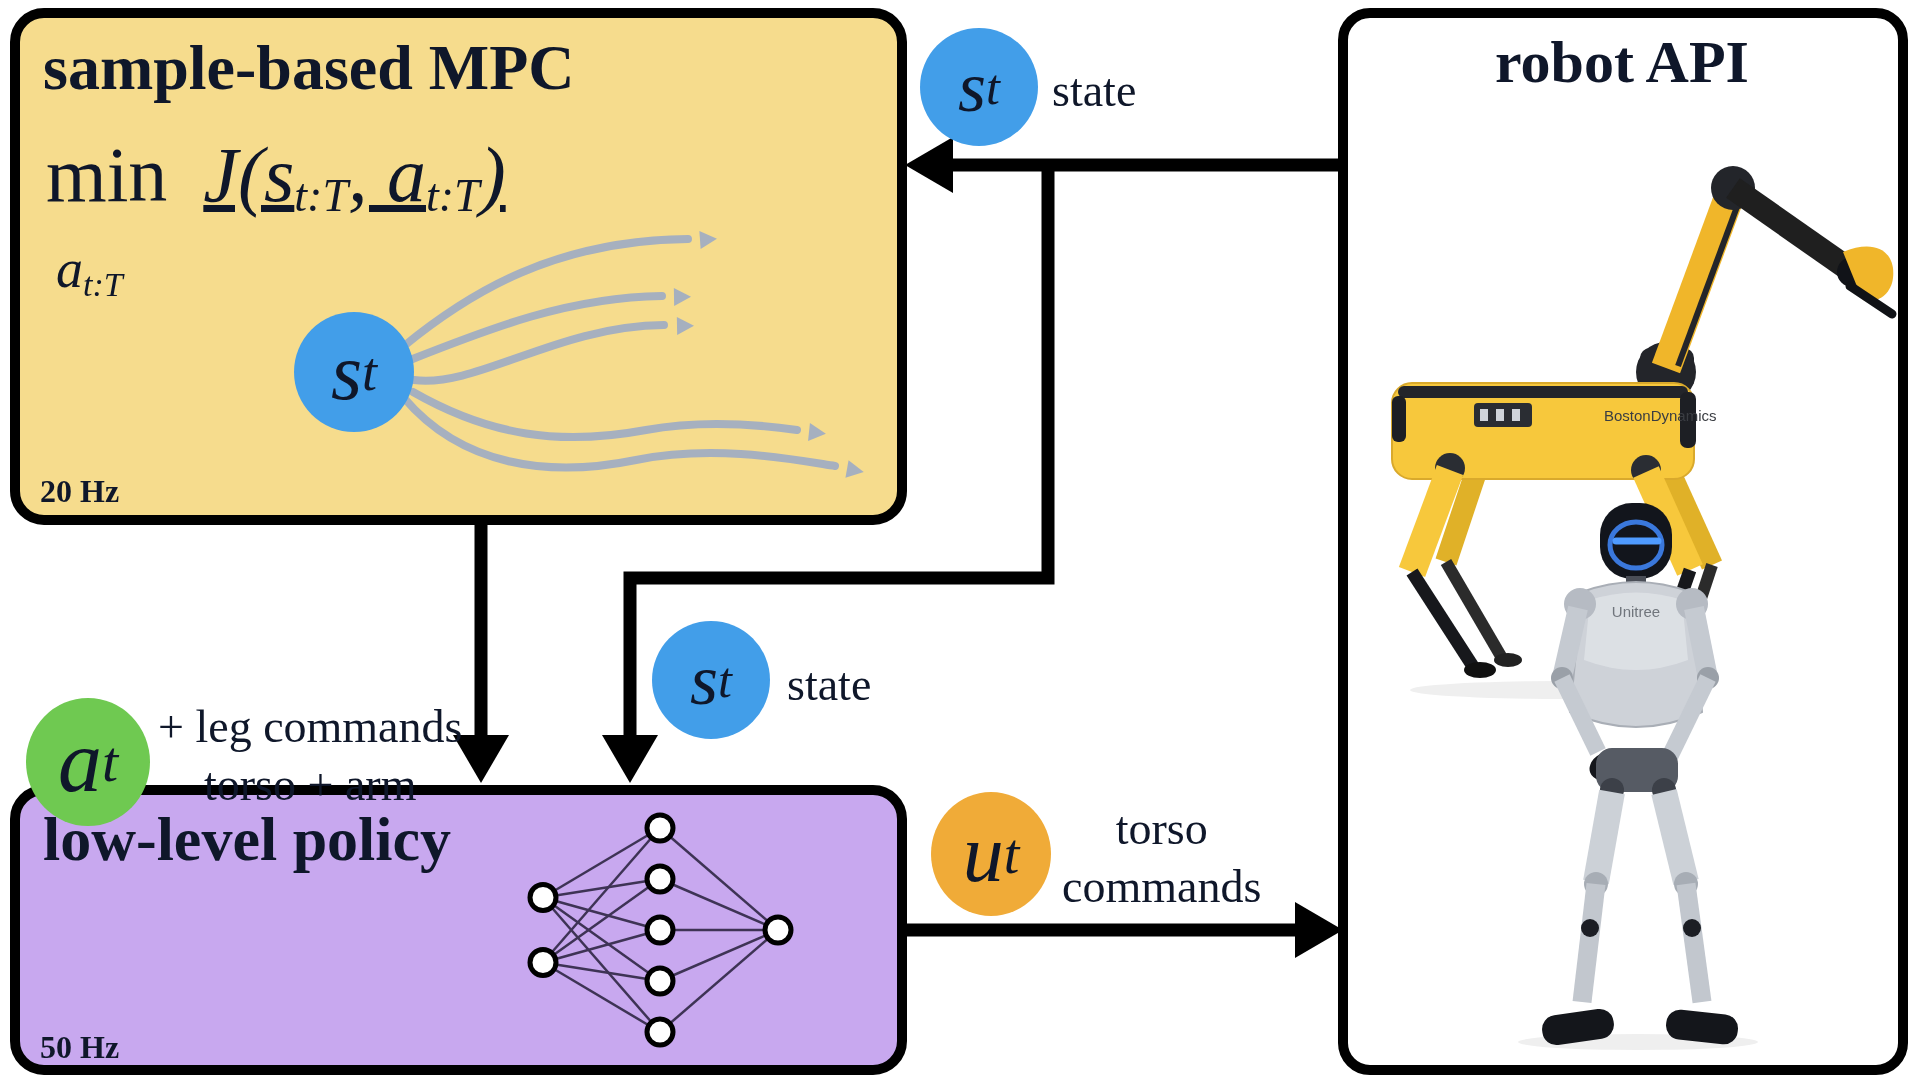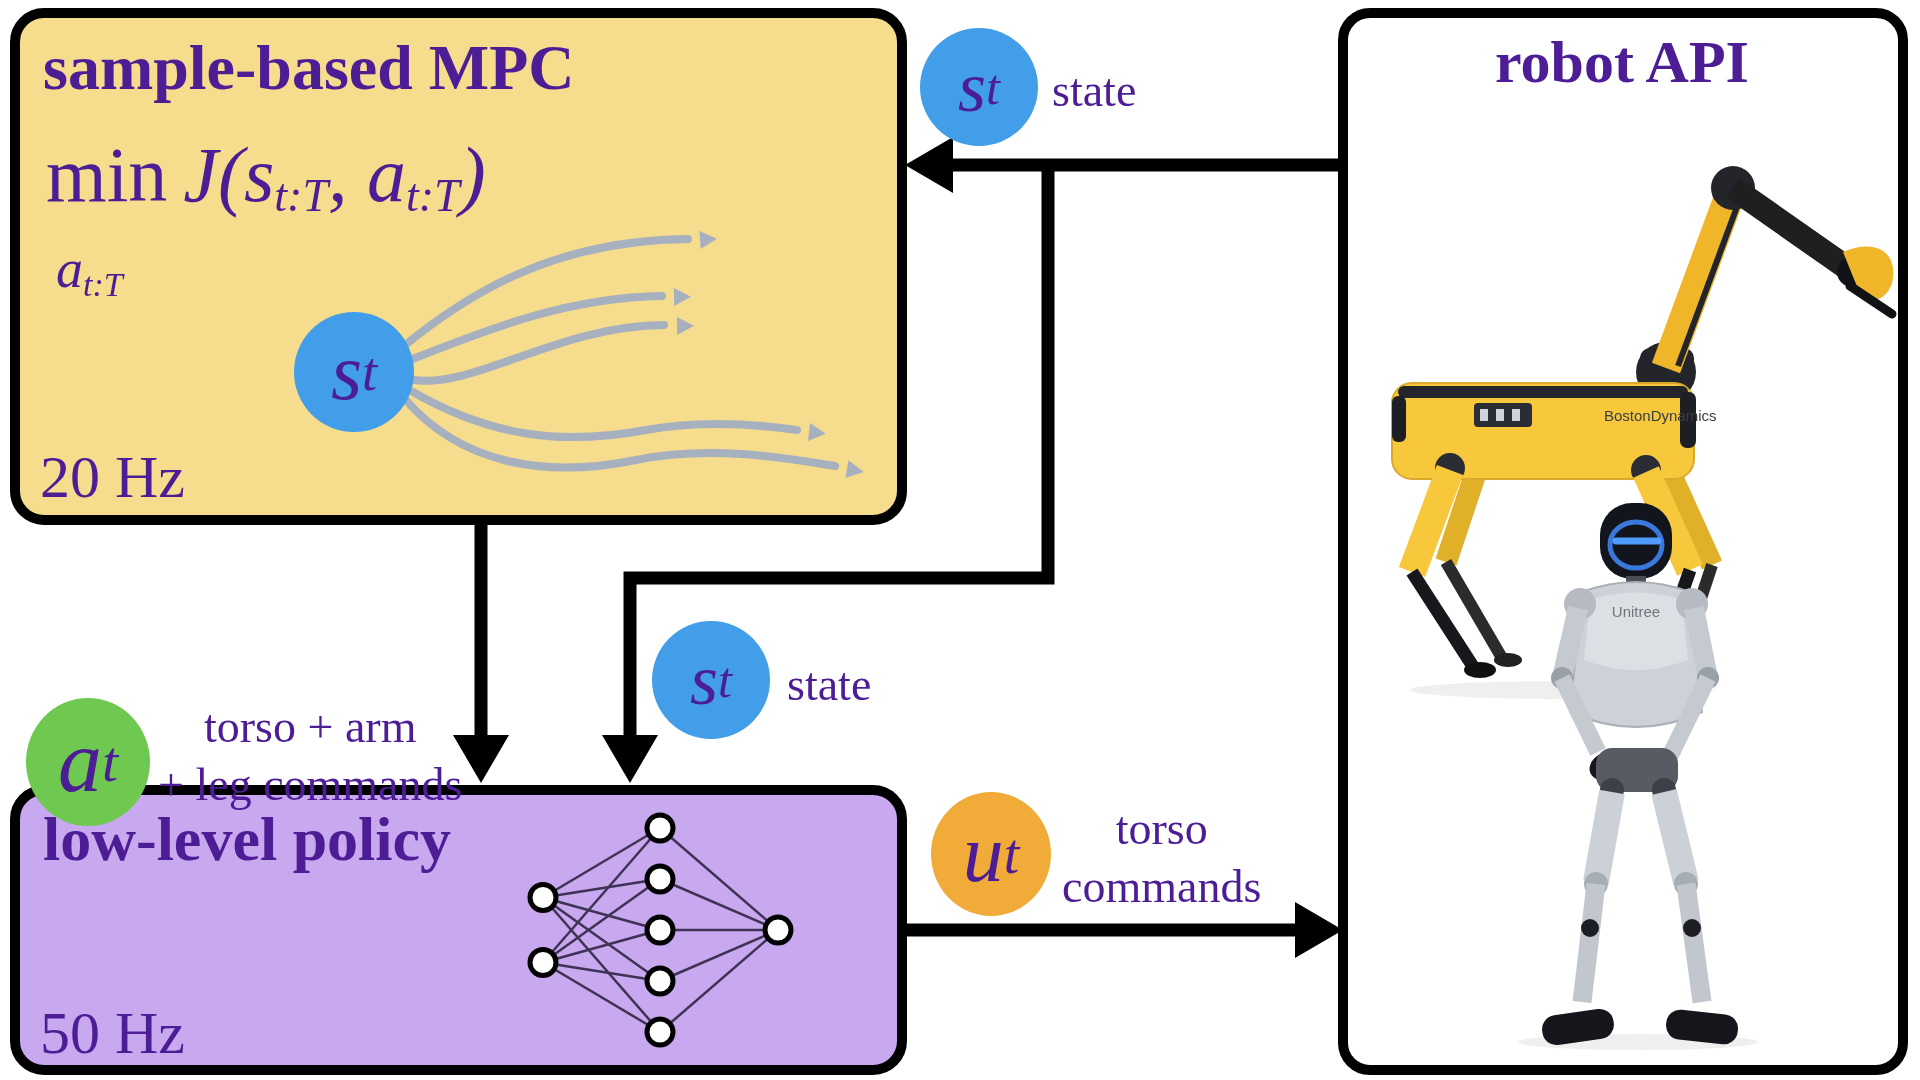--- a/index.html
+++ b/index.html
@@ -1,33 +1,33 @@
 <!DOCTYPE html>
 <html style="--mpc_yellow: #f6dc8d; --policy_purple: #c8a8ef; --state_blue: #429ee9; --action_green: #6fc951; --control_orange: #f0ab38; --trajectory_gray: #a6b0bf; --spot_yellow: #f7c83c; --line_black: #000000;"><head>
 <meta charset="utf-8">
 <style>
   html,body{margin:0;padding:0;background:#fff;}
   #stage{position:relative;width:1920px;height:1080px;background:#fff;overflow:hidden;
-         font-family:"Liberation Serif","DejaVu Serif",serif;color:#4c1d95;}
+         font-family:"Liberation Serif","DejaVu Serif",serif;color:#0f172a;}
   .box{position:absolute;border:10px solid #000;box-sizing:border-box;}
   #mpc-box{left:10px;top:8px;width:897px;height:517px;border-radius:34px;background:var(--mpc_yellow,#f6dc8d);}
   #policy-box{left:10px;top:785px;width:897px;height:290px;border-radius:34px;background:var(--policy_purple,#c8a8ef);}
   #robot-box{left:1338px;top:8px;width:570px;height:1067px;border-radius:32px;background:#fff;}
   #diagram{position:absolute;left:0;top:0;width:1920px;height:1080px;pointer-events:none;}
   .layer{position:absolute;left:0;top:0;width:100%;height:100%;pointer-events:none;}
   .box-title{position:absolute;font-weight:bold;line-height:1;white-space:nowrap;}
   #mpc-title{left:23px;top:18px;font-size:64px;}
   #policy-title{left:23px;top:13px;font-size:62px;text-align:center;}
   #robot-title{left:0px;top:14px;width:548px;text-align:center;font-size:60px;}
-  .rate{position:absolute;font-weight:normal;font-size:60px;line-height:1;}
+  .rate{position:absolute;font-weight:bold;font-size:32px;line-height:1;}
   #mpc-rate{left:20px;bottom:8px;}
   #policy-rate{left:20px;bottom:2px;}
   .formula{position:absolute;left:26px;top:118px;font-size:78px;line-height:1;white-space:nowrap;}
   .formula .op{font-style:normal;}
-  .formula .jpart{font-style:italic;margin-left:16px;}
+  .formula .jpart{font-style:italic;margin-left:36px;text-decoration:underline;}
   .formula sub{font-size:46px;font-style:italic;line-height:0;vertical-align:-0.22em;}
   .op-under{position:absolute;left:36px;top:224px;font-size:54px;font-style:italic;line-height:1;}
   .op-under sub{font-size:34px;line-height:0;vertical-align:-0.25em;}
   .badge{position:absolute;border-radius:50%;display:flex;align-items:center;justify-content:center;
          font-style:italic;line-height:1;}
   .badge sub{line-height:0;vertical-align:-0.28em;}
   #badge-state-mpc{left:294px;top:312px;width:120px;height:120px;background:var(--state_blue,#429ee9);font-size:80px;}
   #badge-state-mpc sub{font-size:54px;}
   #badge-state-top{left:920px;top:28px;width:118px;height:118px;background:var(--state_blue,#429ee9);font-size:72px;}
   #badge-state-top sub{font-size:50px;}
@@ -215,22 +215,22 @@
       <span>s</span>
         <sub>t</sub>
     </div>
     <div class="sig-label" id="label-state-mid">state</div>
 
     <div class="badge" id="badge-action">
       <span>a</span>
         <sub>t</sub>
     </div>
     <div class="sig-label" id="label-action">
+      <div>+ leg commands</div>
       <div>torso + arm</div>
-      <div>+ leg commands</div>
     </div>
 
     <div class="badge" id="badge-control">
       <span>u</span>
         <sub>t</sub>
     </div>
     <div class="sig-label" id="label-control">
       <div>torso</div>
       <div>commands</div>
     </div>

